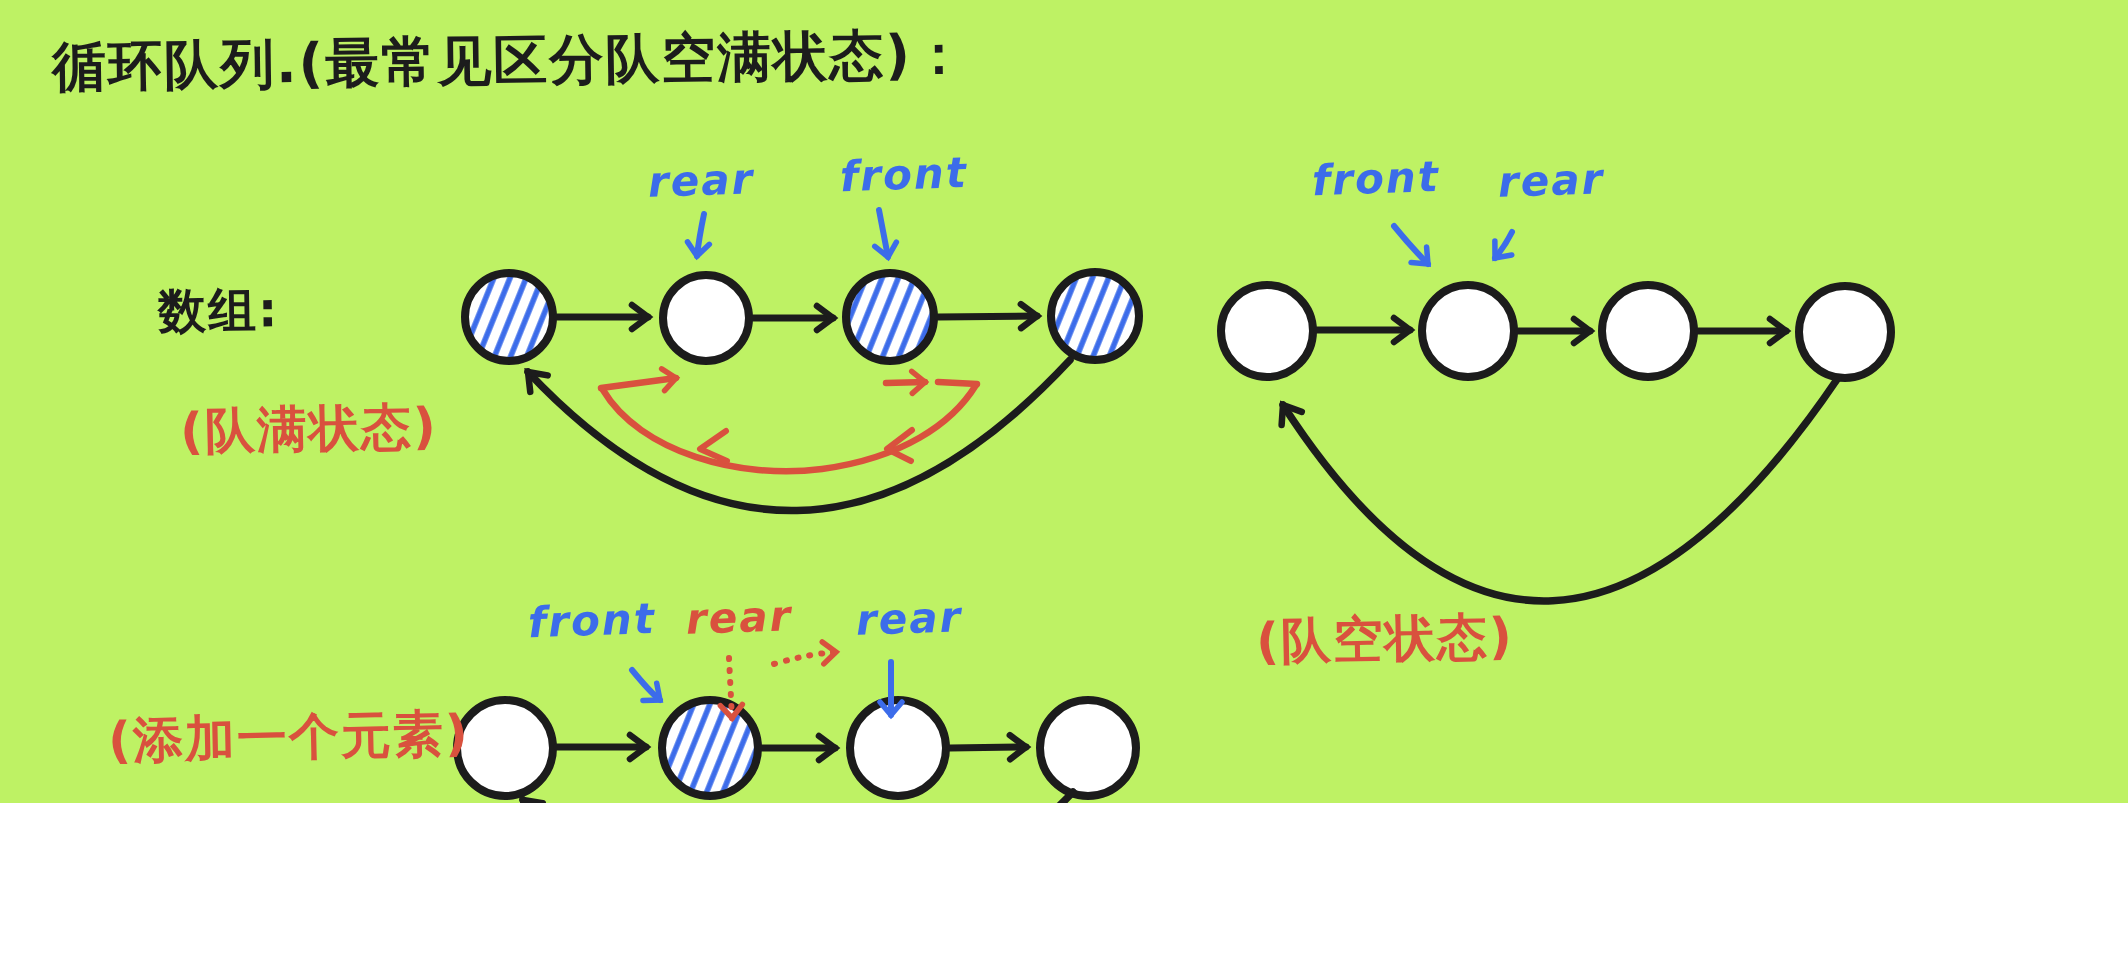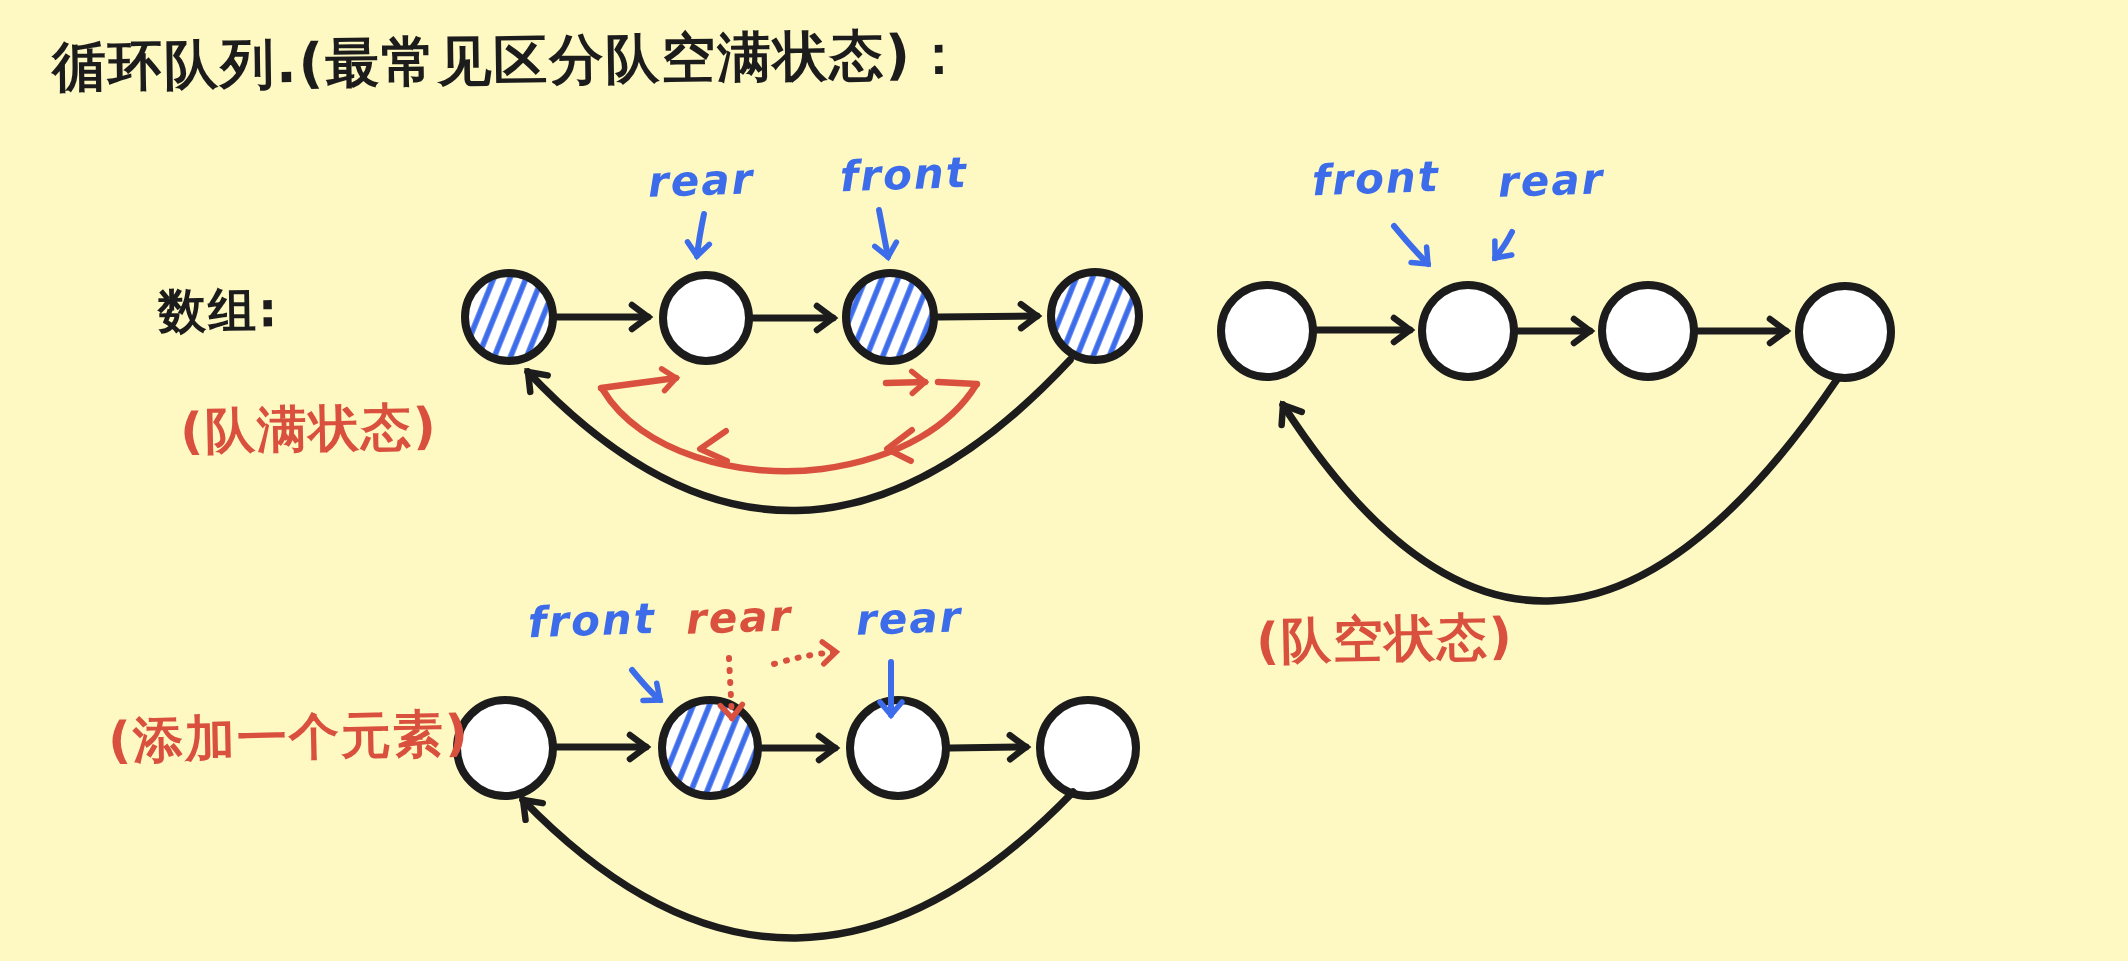--- a/index.html
+++ b/index.html
@@ -1,19 +1,19 @@
 <!DOCTYPE html>
 <html><head>
 <meta charset="utf-8">
 <style>
   html,body{margin:0;padding:0;background:#ffffff;}
   .canvas{
     position:relative;
-    width:2128px;height:961px;
-    background:#fef9c3;
+    width:2128px;height:803px;
+    background:#bef264;
     overflow:hidden;
     font-family:"DejaVu Sans", sans-serif;
   }
   .sketch-svg{position:absolute;left:0;top:0;width:2128px;height:961px;}
   .lbl{
     position:absolute;
     white-space:nowrap;
     line-height:1;
     letter-spacing:2px;
     user-select:none;

